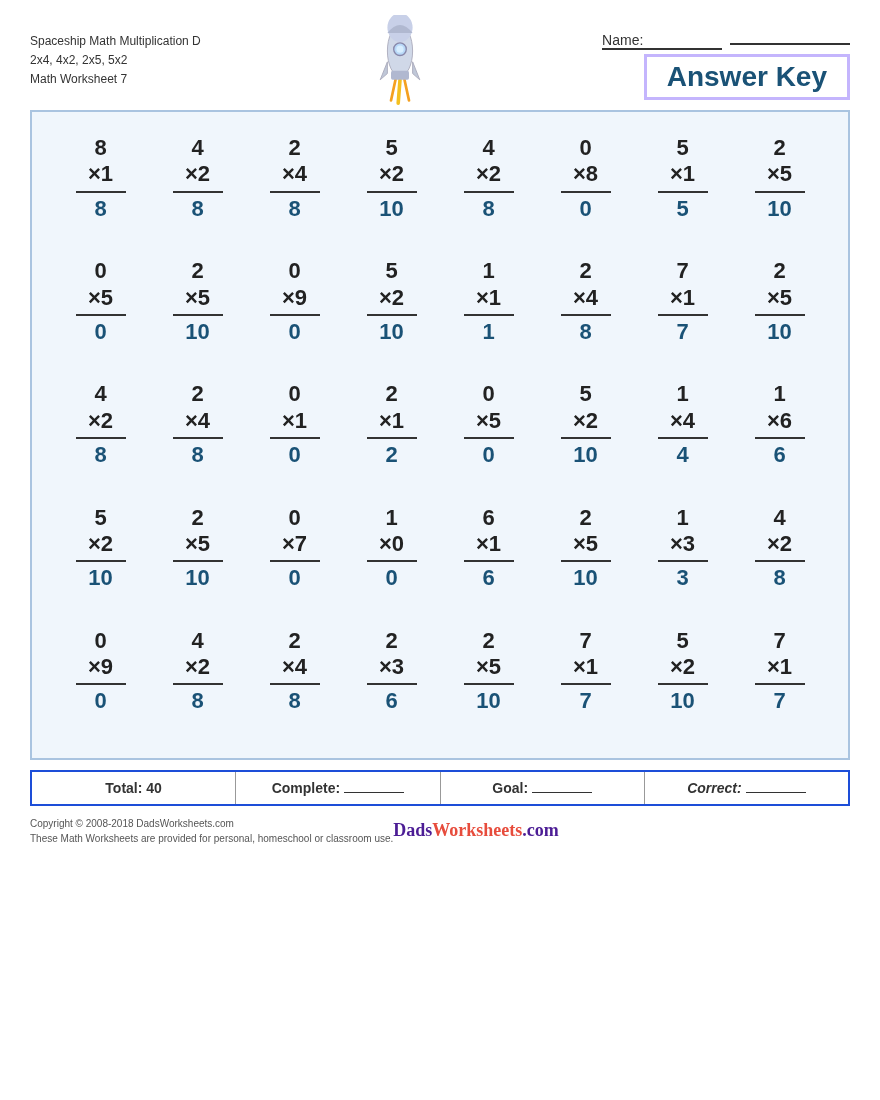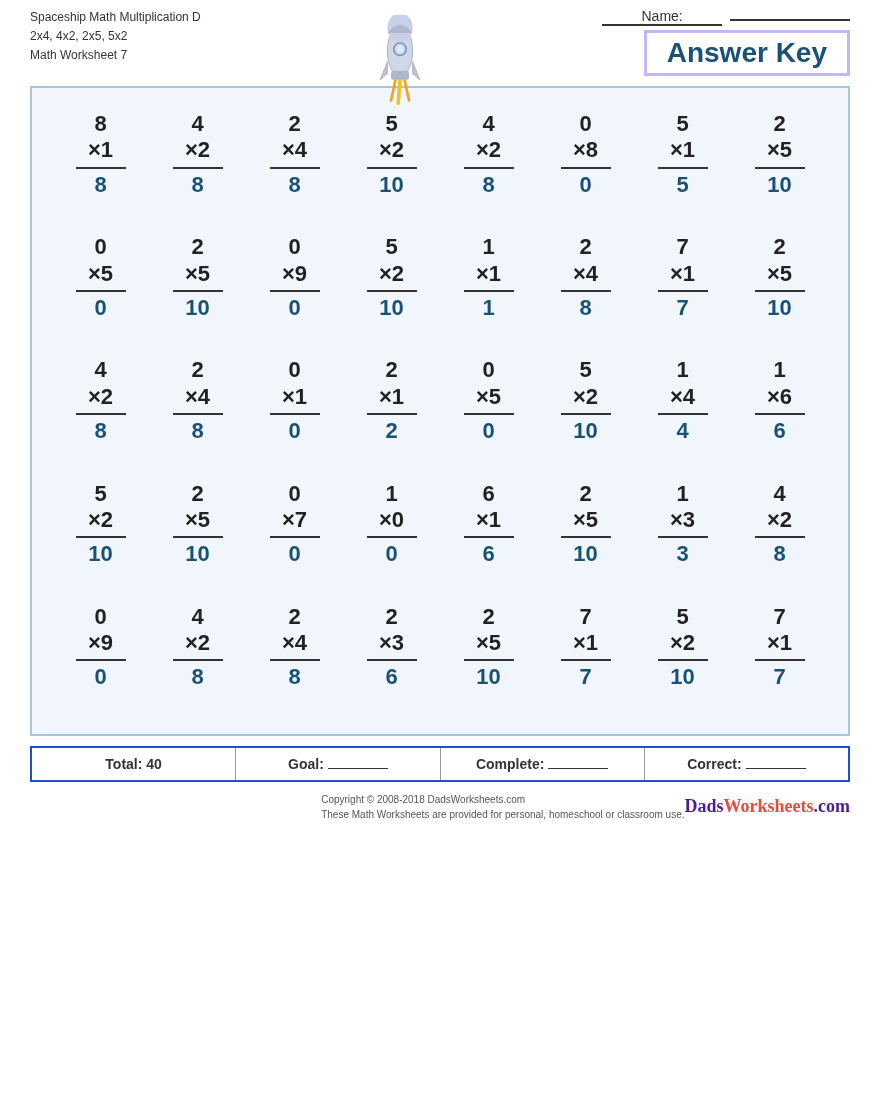--- a/index.html
+++ b/index.html
@@ -7,21 +7,21 @@
       width: 880px;
       height: 1100px;
       background: #fff;
       font-family: Arial, sans-serif;
       overflow: hidden;
     }
     .page {
       width: 880px;
       height: 1100px;
       background: #fff;
-      padding: 8px 30px;
+      padding: 32px 30px;
       position: relative;
     }
     .header {
       display: flex;
       justify-content: space-between;
       align-items: flex-start;
       margin-bottom: 10px;
     }
     .header-left {
       font-size: 12px;
@@ -51,21 +51,20 @@
     .answer-key-text {
       font-size: 28px;
       font-weight: bold;
       color: #1a5276;
       font-family: Arial, sans-serif;
     }
     .name-line {
       font-size: 14px;
       color: #333;
       margin-bottom: 4px;
-      text-align: center;
     }
     .name-line span {
       display: inline-block;
       width: 120px;
       border-bottom: 2px solid #333;
       margin-left: 4px;
     }
     .worksheet-border {
       border: 2px solid #aac4e0;
       background: #f0f6fc;
@@ -122,31 +121,32 @@
       flex: 1;
       padding: 8px 10px;
       border-right: 1px solid #999;
       font-size: 14px;
       font-weight: bold;
       color: #333;
       text-align: center;
     }
     .footer-cell:last-child {
       border-right: none;
+      font-style: italic;
     }
     .footer-line {
       display: inline-block;
       width: 60px;
       border-bottom: 1px solid #333;
     }
     .copyright {
       font-size: 10px;
       color: #555;
       display: flex;
-      justify-content: flex-end;
+      justify-content: flex-start;
       align-items: center;
     }
     .copyright-left {
       line-height: 1.5;
     }
     .dads-logo {
       font-size: 18px;
       font-weight: bold;
       color: #1a5276;
       font-family: Georgia, serif;
@@ -456,25 +456,25 @@
           <div class="answer">7</div>
         </div>
       </div>
   </div>
 
   <div class="footer-row">
     <div class="footer-cell">
       <span>Total: 40</span>
     </div>
     <div class="footer-cell">
+      <span>Complete:</span>
+      <span class="footer-line"></span>
+    </div>
+    <div class="footer-cell">
       <span>Goal:</span>
-      <span class="footer-line"></span>
-    </div>
-    <div class="footer-cell">
-      <span>Complete:</span>
       <span class="footer-line"></span>
     </div>
     <div class="footer-cell">
       <span>Correct:</span>
       <span class="footer-line"></span>
     </div>
   </div>
 
   <div class="copyright">
     <div class="copyright-left">

